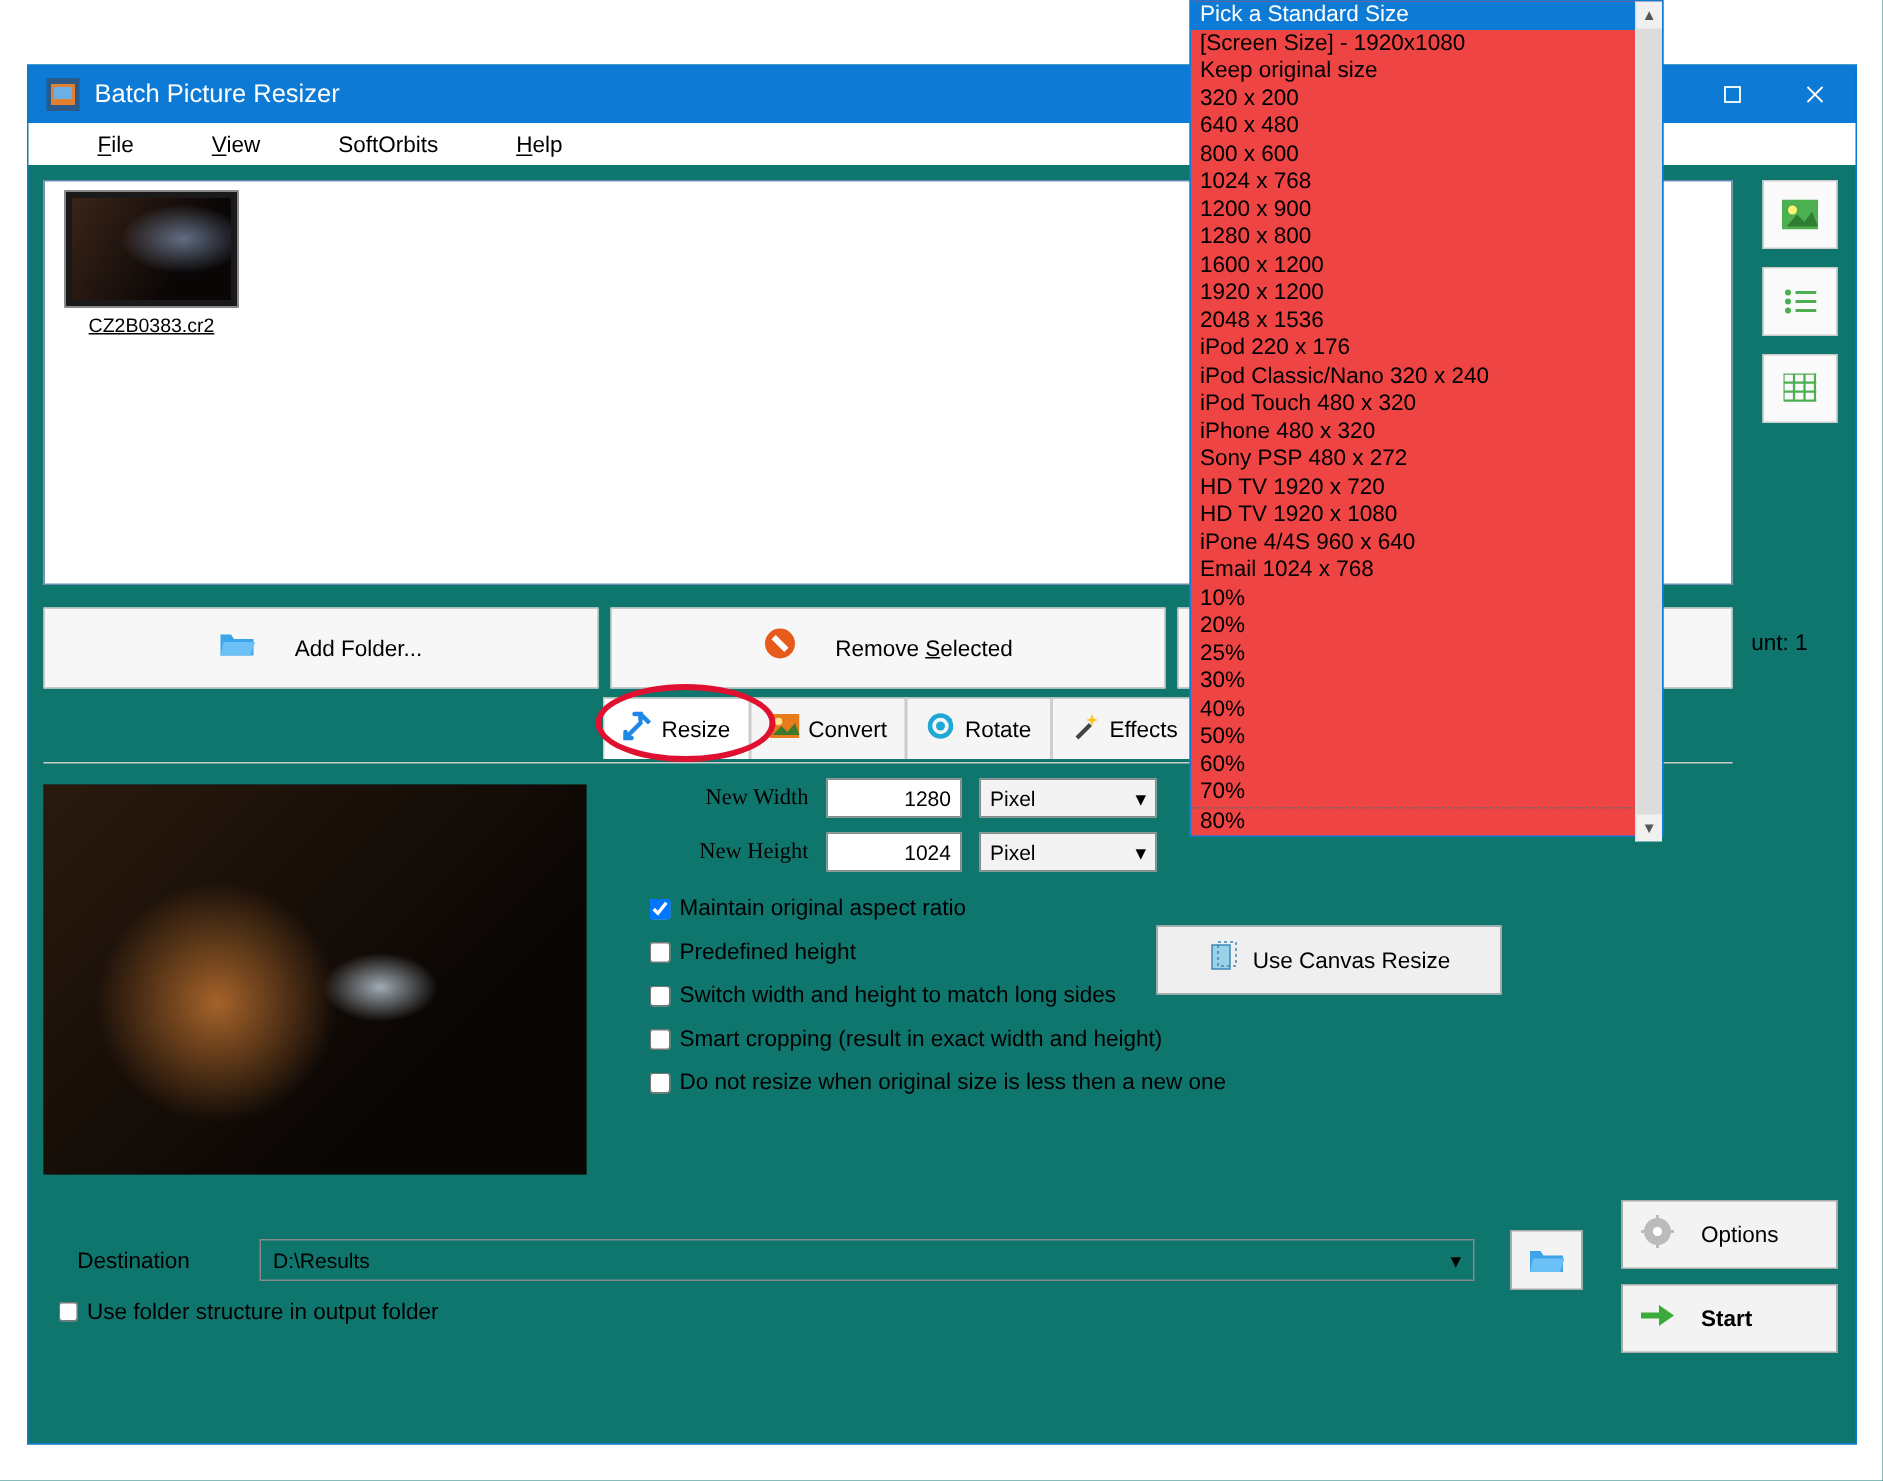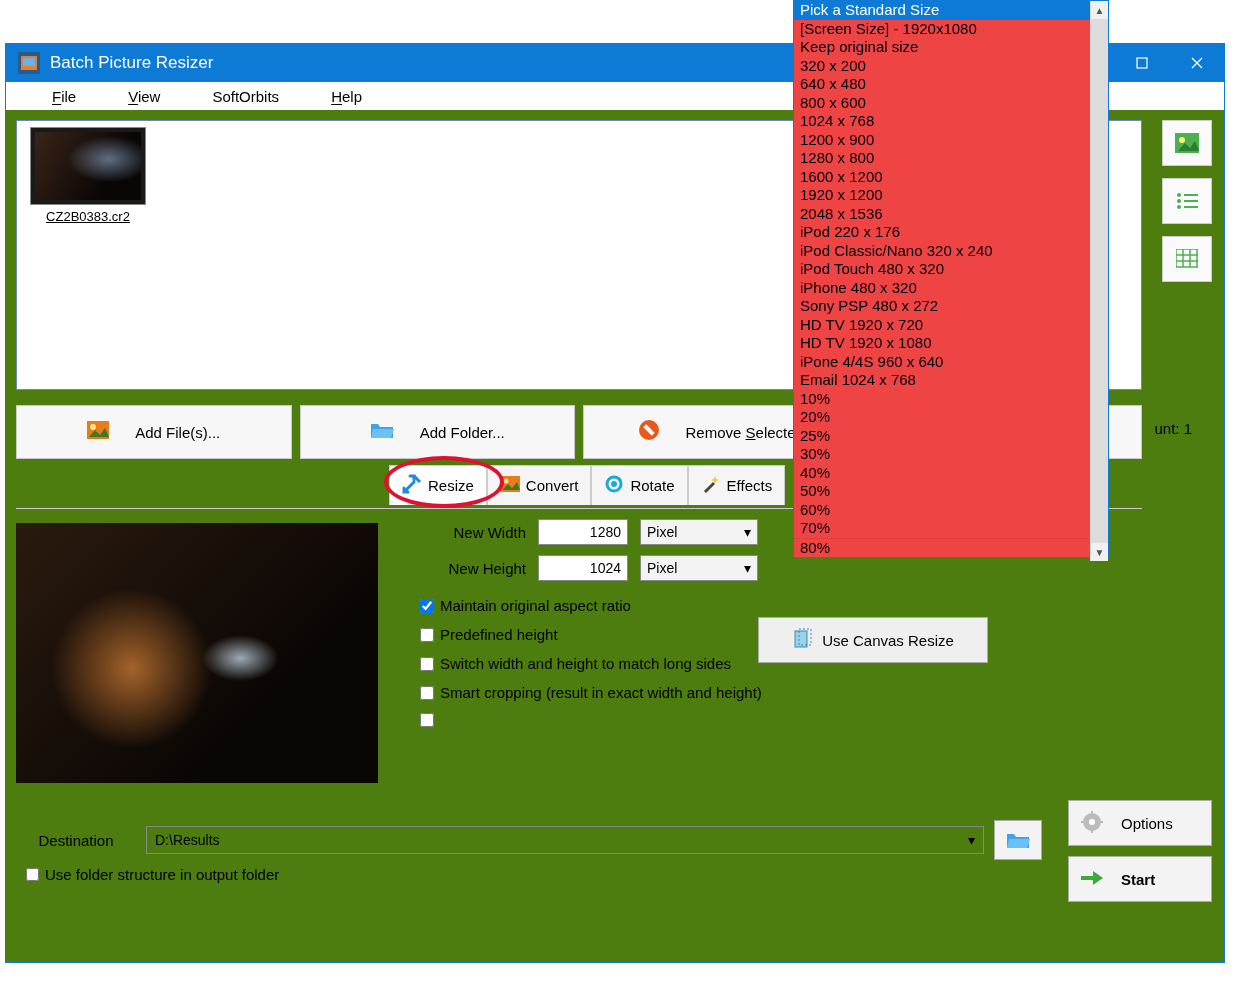--- a/index.html
+++ b/index.html
@@ -7,26 +7,26 @@
   font-family: "Segoe UI", Tahoma, sans-serif;
   font-size: 14px;
   background: #fff;
   width: 1255px;
   height: 987px;
   position: relative;
   overflow: hidden;
 }
 .window {
   position: absolute;
-  left: 5px;
+  left: 18px;
   top: 43px;
   width: 1220px;
   height: 920px;
   border: 1px solid #0d7bd6;
-  background: #4d7c0f;
+  background: #0f766e;
 }
 .titlebar {
   height: 38px;
   background: #0d7bd6;
   display: flex;
   align-items: center;
   padding-left: 12px;
   color: #fff;
   font-size: 17px;
 }
@@ -194,21 +194,21 @@
   position: absolute;
   left: 404px; top: 10px;
   right: 0;
 }
 .frow {
   display: flex;
   align-items: center;
   margin-bottom: 10px;
   gap: 12px;
 }
-.frow label { width: 106px; text-align: right; font-size: 15px; }
+.frow label { width: 106px; text-align: right; font-size: 15px; font-family: Liberation Serif, serif; }
 .frow input[type=text] {
   width: 90px; height: 26px;
   border: 1px solid #888;
   padding: 0 6px;
   font-size: 14px;
   text-align: right;
 }
 .frow .unit-sel {
   width: 118px; height: 26px;
   border: 1px solid #888;
@@ -284,21 +284,21 @@
 .dropdown .scrollbar .track { flex: 1; background: #dcdcdc; }
 .footer {
   position: absolute;
   left: 10px; right: 12px;
   bottom: 12px;
   height: 130px;
 }
 .dest-row {
   display: flex;
   align-items: center;
-  gap: 10px;
+  gap: 24px;
 }
 .dest-row label { width: 120px; text-align: center; font-size: 15px; }
 .dest-combo {
   flex: 1;
   height: 28px;
   border: 1px solid #888;
   padding: 0 8px;
   display: flex;
   align-items: center;
   justify-content: space-between;
@@ -420,30 +420,20 @@
               <line x1="14" y1="0" x2="14" y2="18"></line>
               <line x1="21" y1="0" x2="21" y2="18"></line>
             </g>
           </svg>
       </div>
     </div>
 
     <div class="toolbar-row">
       <div class="tb-btn">
         <span class="ico">
-          <svg width="22" height="18" viewBox="0 0 22 18">
-              <rect width="22" height="18" fill="#e87b1c"></rect>
-              <circle cx="6" cy="6" r="3" fill="#ffe38a"></circle>
-              <polygon points="2,16 8,9 13,14 18,7 22,16" fill="#3a7a2a"></polygon>
-            </svg>
-        </span>
-        <span>Add File(s)...</span>
-      </div>
-      <div class="tb-btn">
-        <span class="ico">
           <svg width="24" height="18" viewBox="0 0 24 18">
               <path d="M1 3 L8 3 L10 6 L23 6 L23 17 L1 17 Z" fill="#3da4e8"></path>
               <path d="M3 8 L24 8 L21 17 L1 17 Z" fill="#6bc0f5"></path>
             </svg>
         </span>
         <span>Add Folder...</span>
       </div>
       <div class="tb-btn">
         <span class="ico">
           <svg width="22" height="22" viewBox="0 0 22 22">
@@ -541,20 +531,21 @@
         <div class="chk-row">
           <input type="checkbox" style="">
           <span>Switch width and height to match long sides</span>
         </div>
         <div class="chk-row">
           <input type="checkbox" style="">
           <span>Smart cropping (result in exact width and height)</span>
         </div>
         <div class="chk-row">
           <input type="checkbox" style="">
+          <span>Do not resize when original size is less then a new one</span>
         </div>
         <div class="canvas-btn">
           <span>
             <svg width="22" height="22" viewBox="0 0 22 22">
                 <rect x="3" y="3" width="12" height="16" fill="#9cd2e8" stroke="#3a8ab8"></rect>
                 <rect x="7" y="1" width="12" height="16" fill="none" stroke="#3a8ab8" stroke-dasharray="2 2"></rect>
               </svg>
           </span>
           <span>Use Canvas Resize</span>
         </div>

